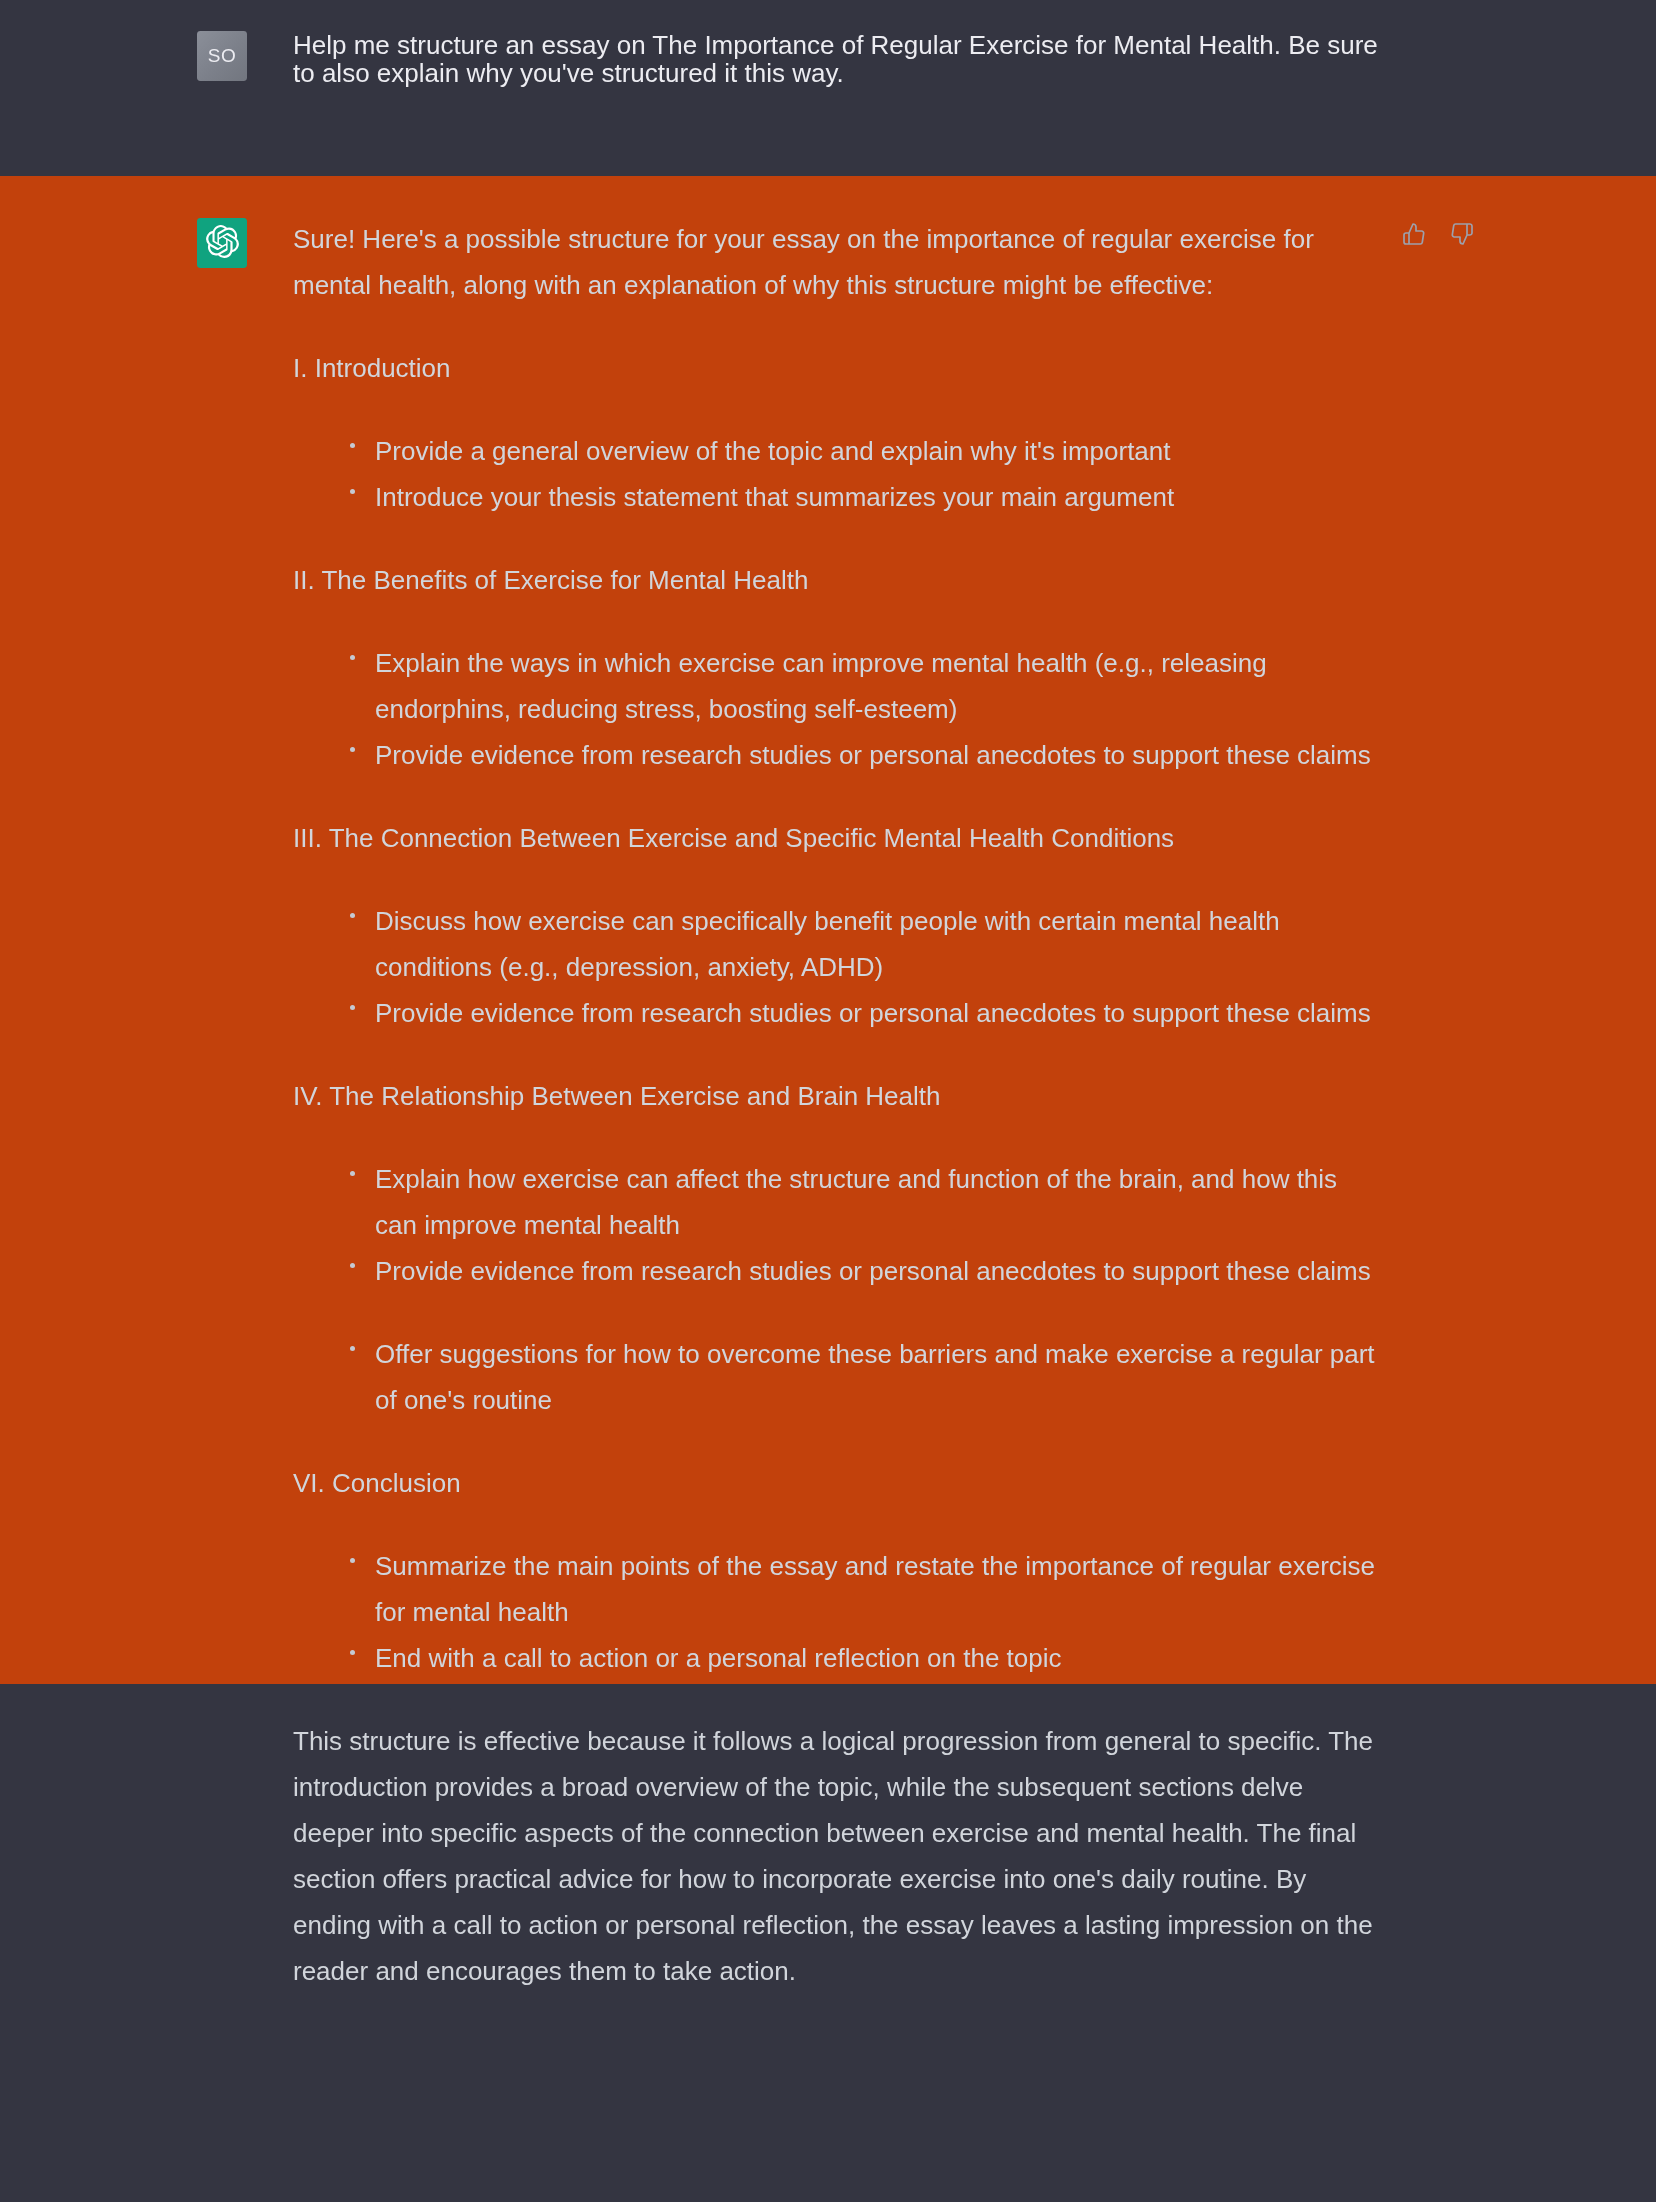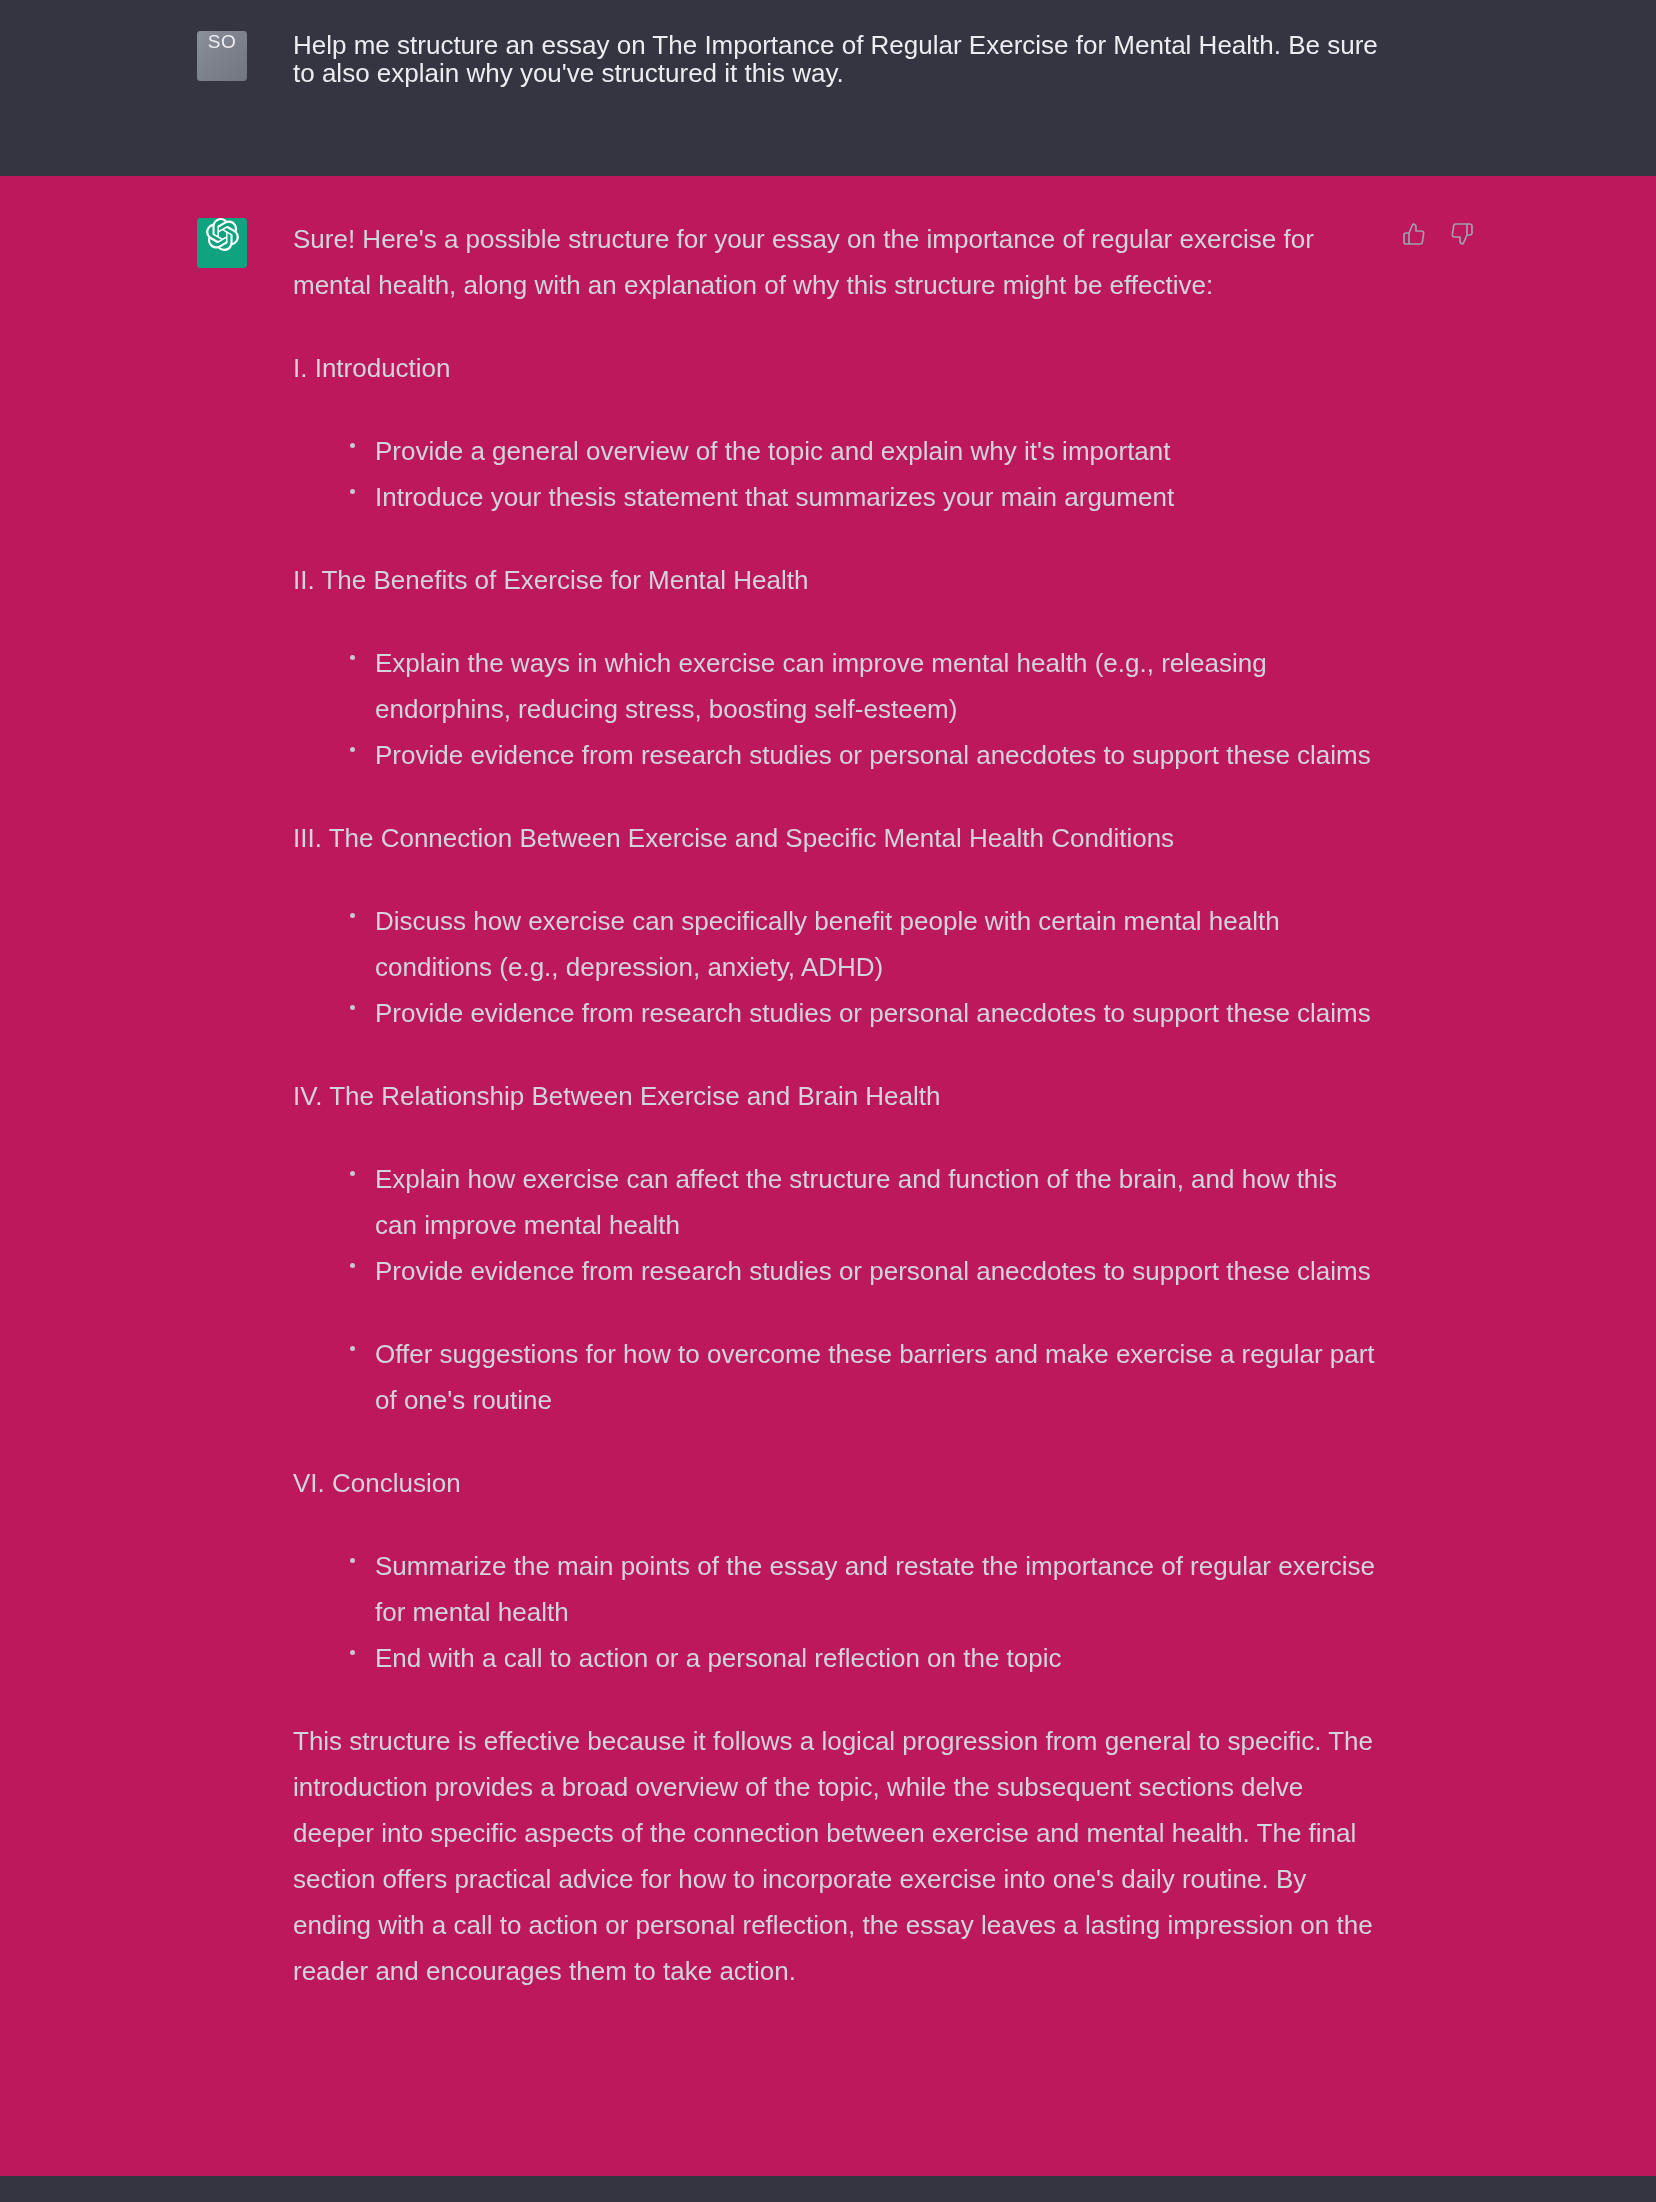--- a/index.html
+++ b/index.html
@@ -13,35 +13,35 @@
   .row {
     width: 100%;
     position: relative;
   }
   .row-user {
     background: #343541;
     height: 176px;
     padding: 29px 0 0 197px;
   }
   .row-assistant {
-    background: #be185d;
-    height: 2000px;
+    background: #c2410c;
+    height: 1508px;
     padding: 40px 0 0 197px;
   }
   .row-inner {
     display: flex;
     align-items: flex-start;
   }
   .avatar {
     flex: 0 0 50px;
     width: 50px;
     height: 50px;
     border-radius: 3.4px;
     display: flex;
-    align-items: flex-start;
+    align-items: center;
     justify-content: center;
     margin-top: 1.7px;
   }
   .avatar-user {
     background: linear-gradient(135deg, #8b8f99 0%, #7c808a 55%, #72767f 100%);
     color: #ededf2;
     font-size: 19px;
     letter-spacing: 0.4px;
   }
   .avatar-assistant {

